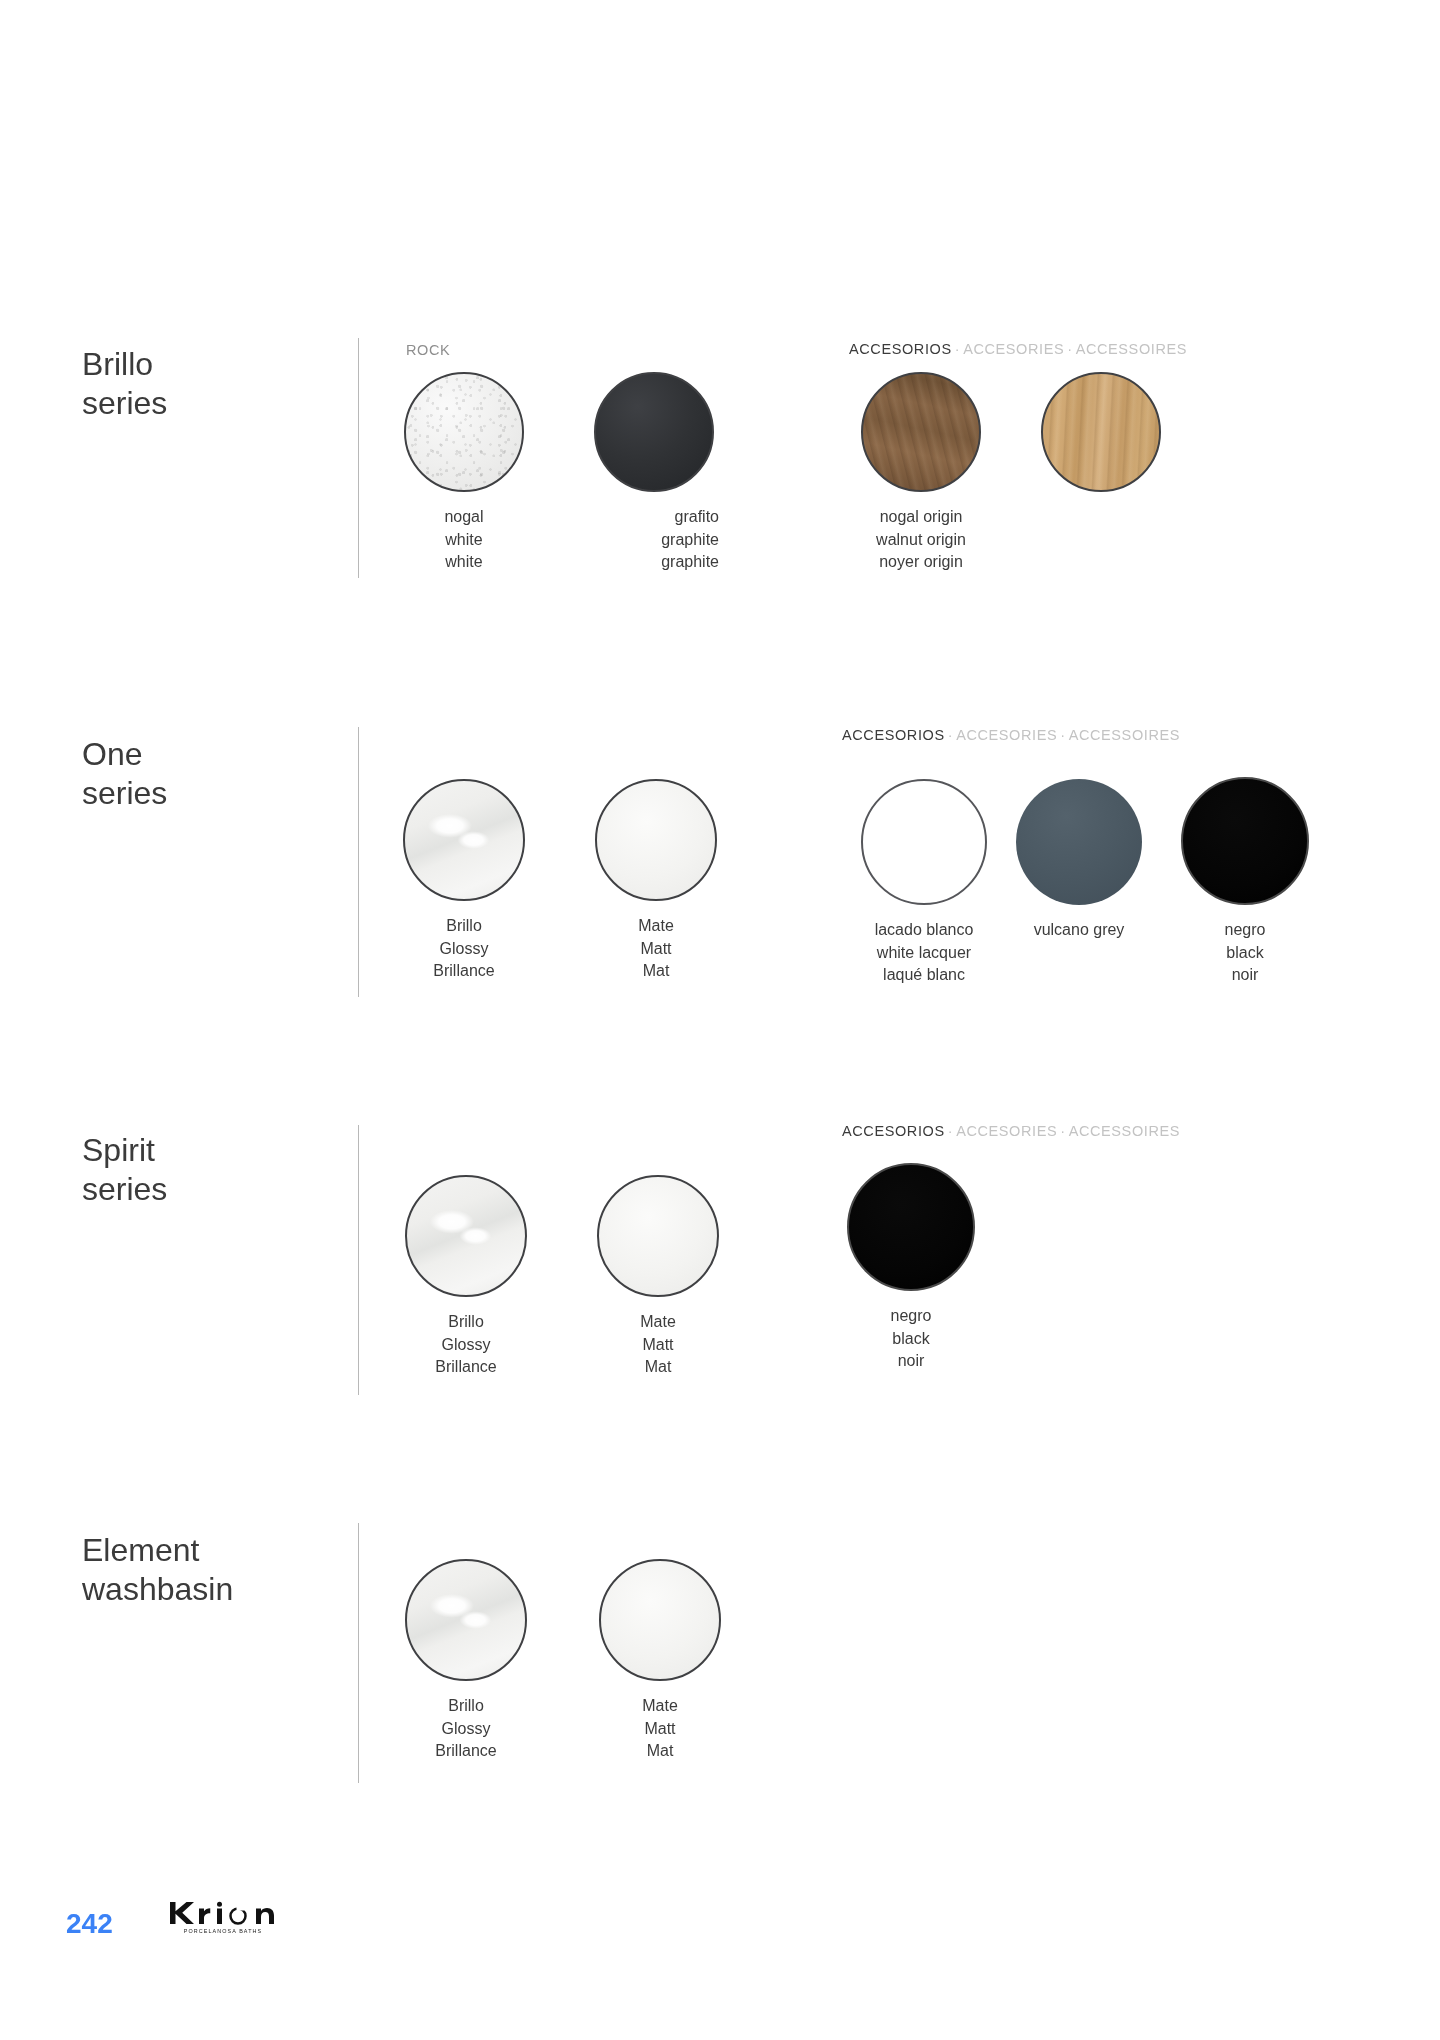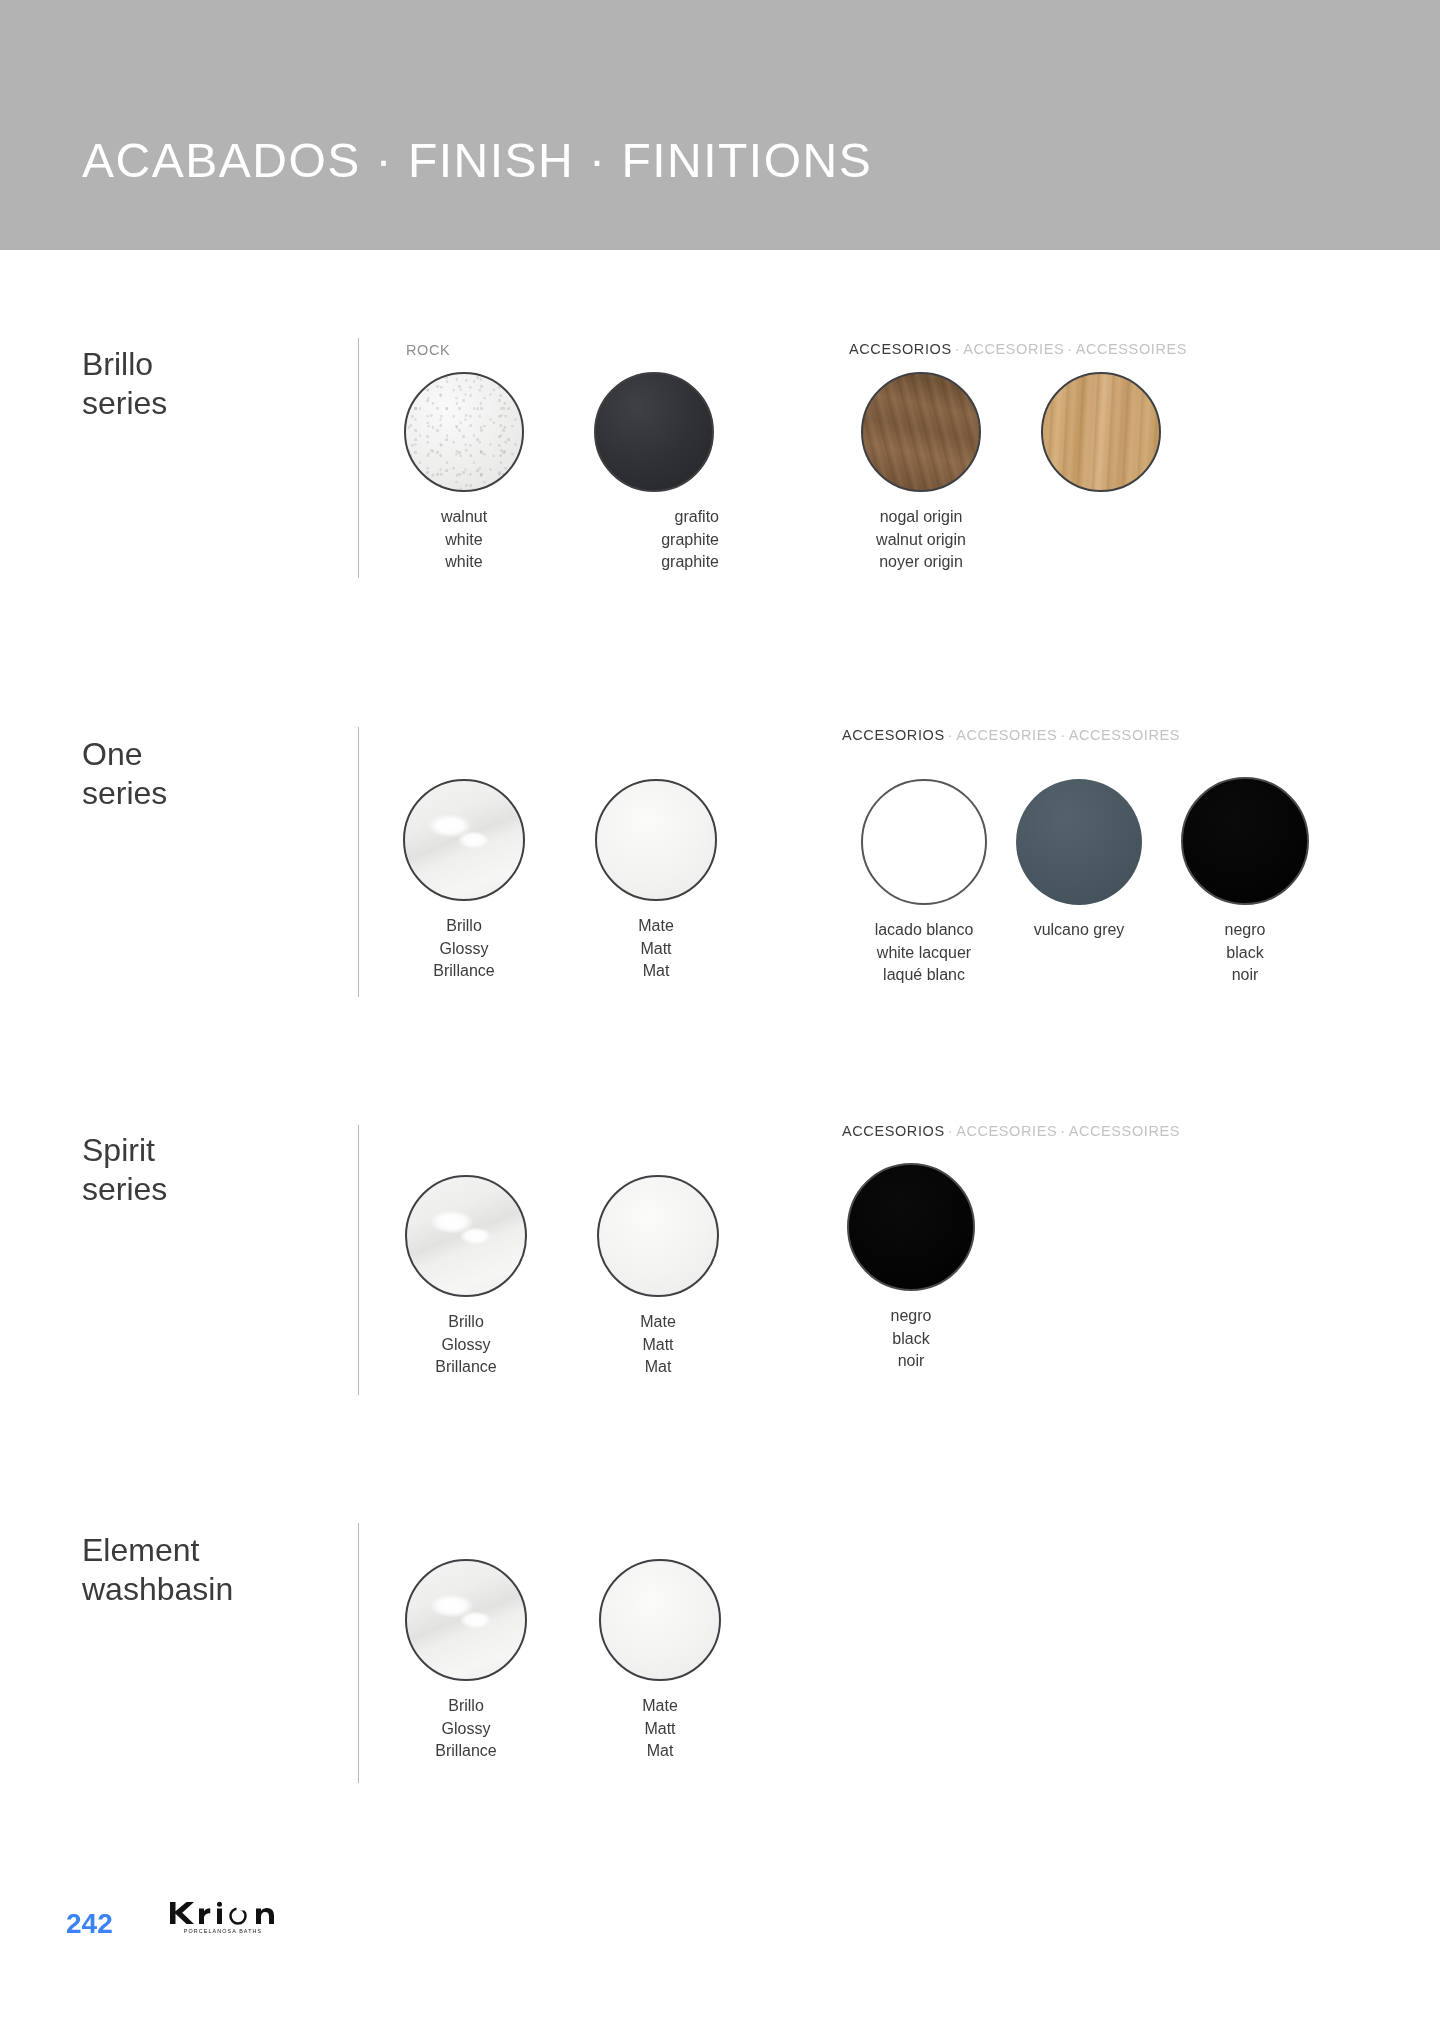--- a/index.html
+++ b/index.html
@@ -148,37 +148,34 @@
   .logo-sub {
     font-size:5.4px; letter-spacing:1.1px; color:#1a1a1a;
     text-align:center; margin-top:2px; white-space:nowrap;
   }
 </style>
 </head>
 <body>
 
 <div class="page">
 
-  <div class="banner">
-    <div class="banner-title">ACABADOS · FINISH · FINITIONS</div>
-  </div>
 
   <div class="section" style="top:330px;">
     <div class="series-name" style="top:15px;">
       <span>Brillo</span><br>
       <span>series</span>
     </div>
     <div class="divider" style="left:358px; top:8px; height:240px;"></div>
 
     <div class="rock-label" style="left:406px; top:12px;">ROCK</div>
 
     <div class="swatch" style="left:399px; top:42px; width:130px;">
       <div class="disc ring m-rock" style="width:120px; height:120px;"></div>
       <div class="caption">
-        <div>walnut</div>
+        <div>nogal</div>
         <div>white</div>
         <div>white</div>
       </div>
     </div>
 
     <div class="swatch" style="left:589px; top:42px; width:130px;text-align:right;">
       <div class="disc ring m-grafito" style="width:120px; height:120px;"></div>
       <div class="caption">
         <div>grafito</div>
         <div>graphite</div>

